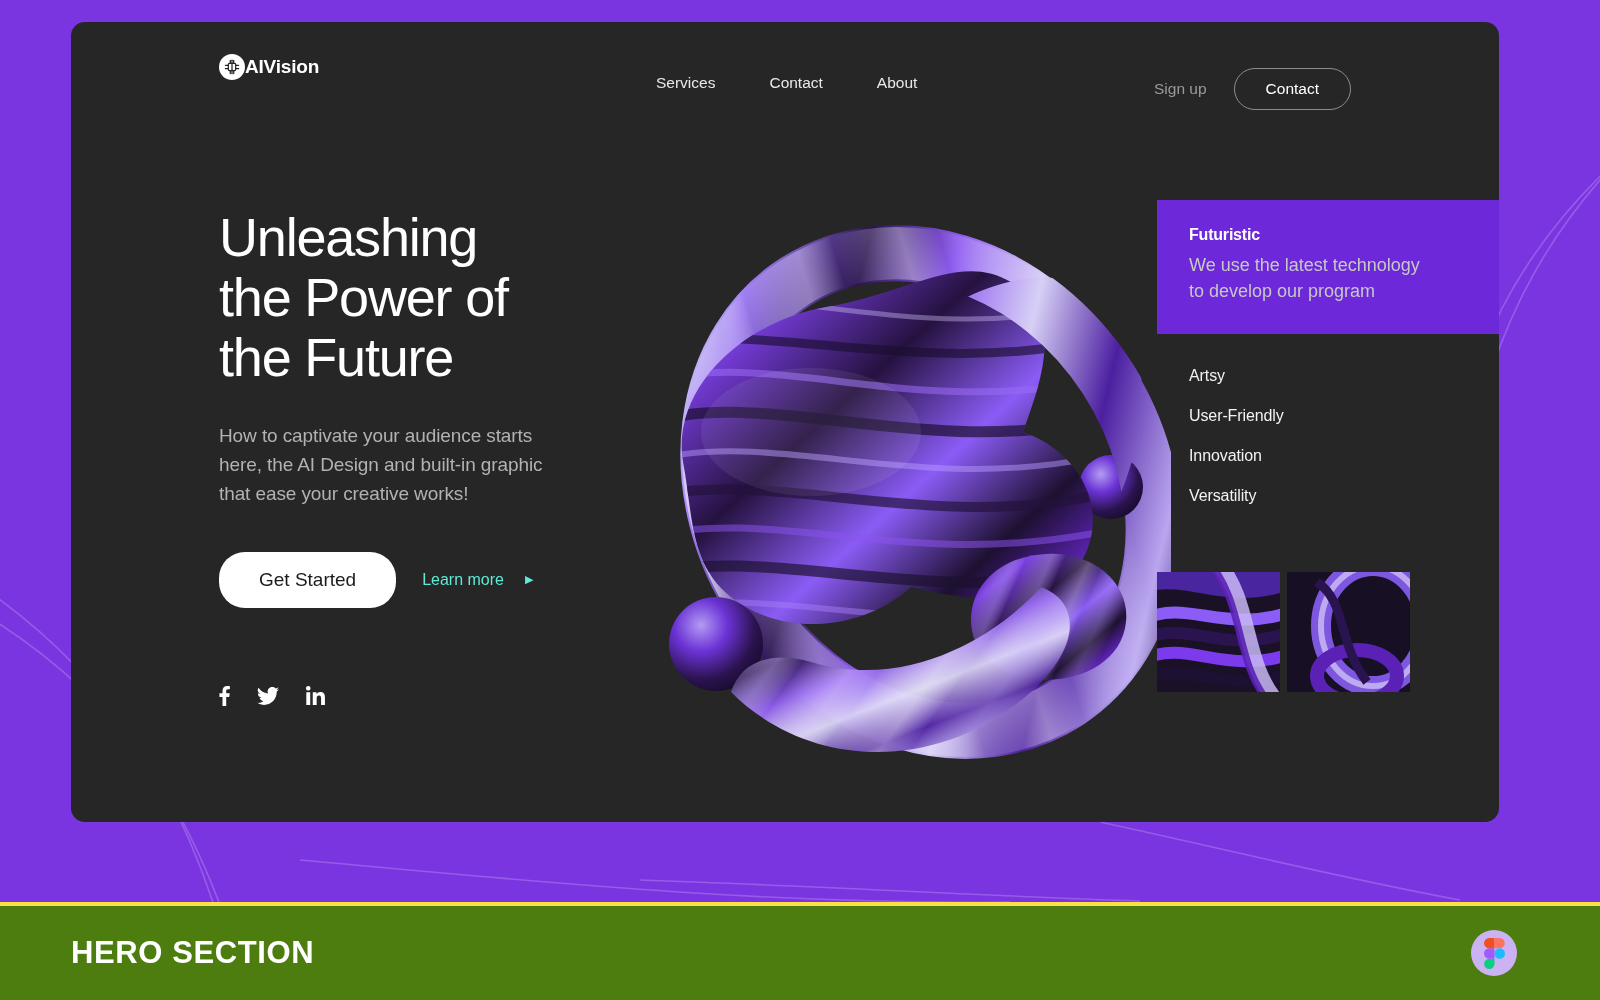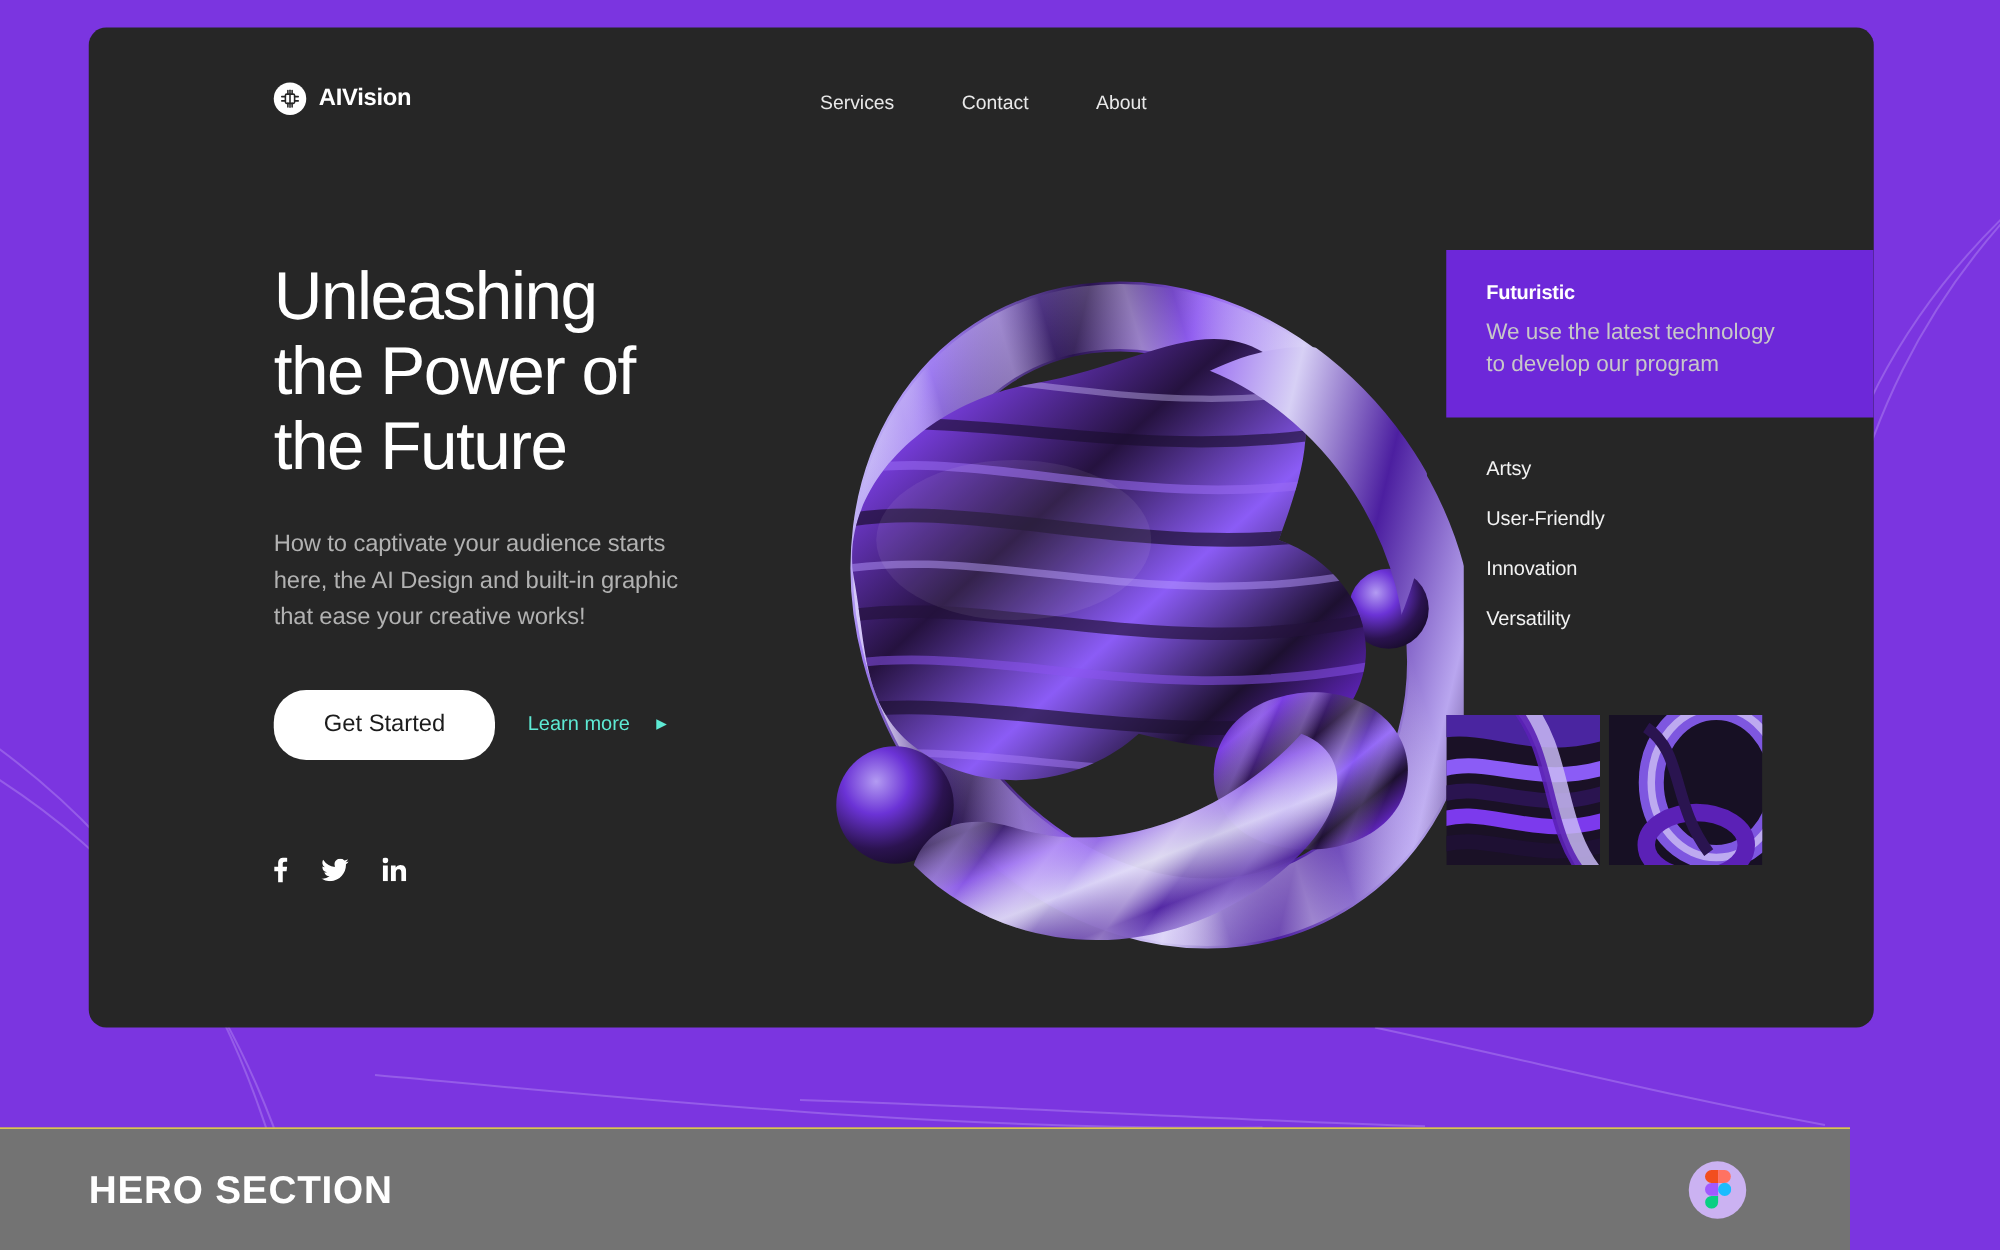--- a/index.html
+++ b/index.html
@@ -23,22 +23,22 @@
     border-radius:14px;
     overflow:hidden;
   }
 
   
   .site-header {
     position:absolute; left:0; top:0; width:100%; height:130px;
     display:flex; align-items:center;
   }
   .brand {
-    position:absolute; left:148px; top:44px;
-    display:flex; align-items:center; gap:10px;justify-content:flex-end;
+    position:absolute; left:148px; top:32px;
+    display:flex; align-items:center; justify-content:flex-end;
   }
   .brand-mark {
     width:26px; height:26px; border-radius:50%;
     background:#ffffff; position:relative; flex:none;
     display:flex; align-items:center; justify-content:center;
   }
   .brand-mark svg { display:block; }
   .brand-name {
     color:#fff; font-size:19px; font-weight:700; letter-spacing:-0.2px;
   }
@@ -112,22 +112,22 @@
 
   .thumb-row {
     position:absolute; left:1086px; top:550px;
     display:flex; gap:7px; width:342px; height:120px; overflow:hidden;
   }
   .thumb { width:123px; height:120px; overflow:hidden; flex:none; }
   .thumb svg { display:block; width:100%; height:100%; }
 
   
   .caption-bar {
-    position:absolute; left:0; bottom:0; width:1480px; height:98px;
-    background:#737373; border-top:1px solid #fde047;
+    position:absolute; left:0; bottom:0; width:1600px; height:98px;
+    background:#4d7c0f; border-top:4px solid #fde047;
   }
   .caption-title {
     position:absolute; left:71px; top:50%; transform:translateY(-50%);
     color:#fff; font-size:31px; font-weight:700; letter-spacing:0.6px;
   }
   .figma-badge {
     position:absolute; right:83px; top:50%; transform:translateY(-50%);
     width:46px; height:46px; border-radius:50%; background:#cbb2f2;
     display:flex; align-items:center; justify-content:center;
   }
@@ -174,20 +174,24 @@
       </span>
       <span class="brand-name">AIVision</span>
     </div>
 
     <nav class="main-nav">
       <a class="nav-link" href="#">Services</a>
       <a class="nav-link" href="#">Contact</a>
       <a class="nav-link" href="#">About</a>
     </nav>
 
+    <div class="header-actions">
+      <a class="signup-link" href="#">Sign up</a>
+      <button class="contact-btn">Contact</button>
+    </div>
   </div>
 
   <div class="hero-copy">
     <h1 class="hero-title">Unleashing
 the Power of
 the Future</h1>
     <p class="hero-sub">How to captivate your audience starts
 here, the AI Design and built-in graphic
 that ease your creative works!</p>
 

